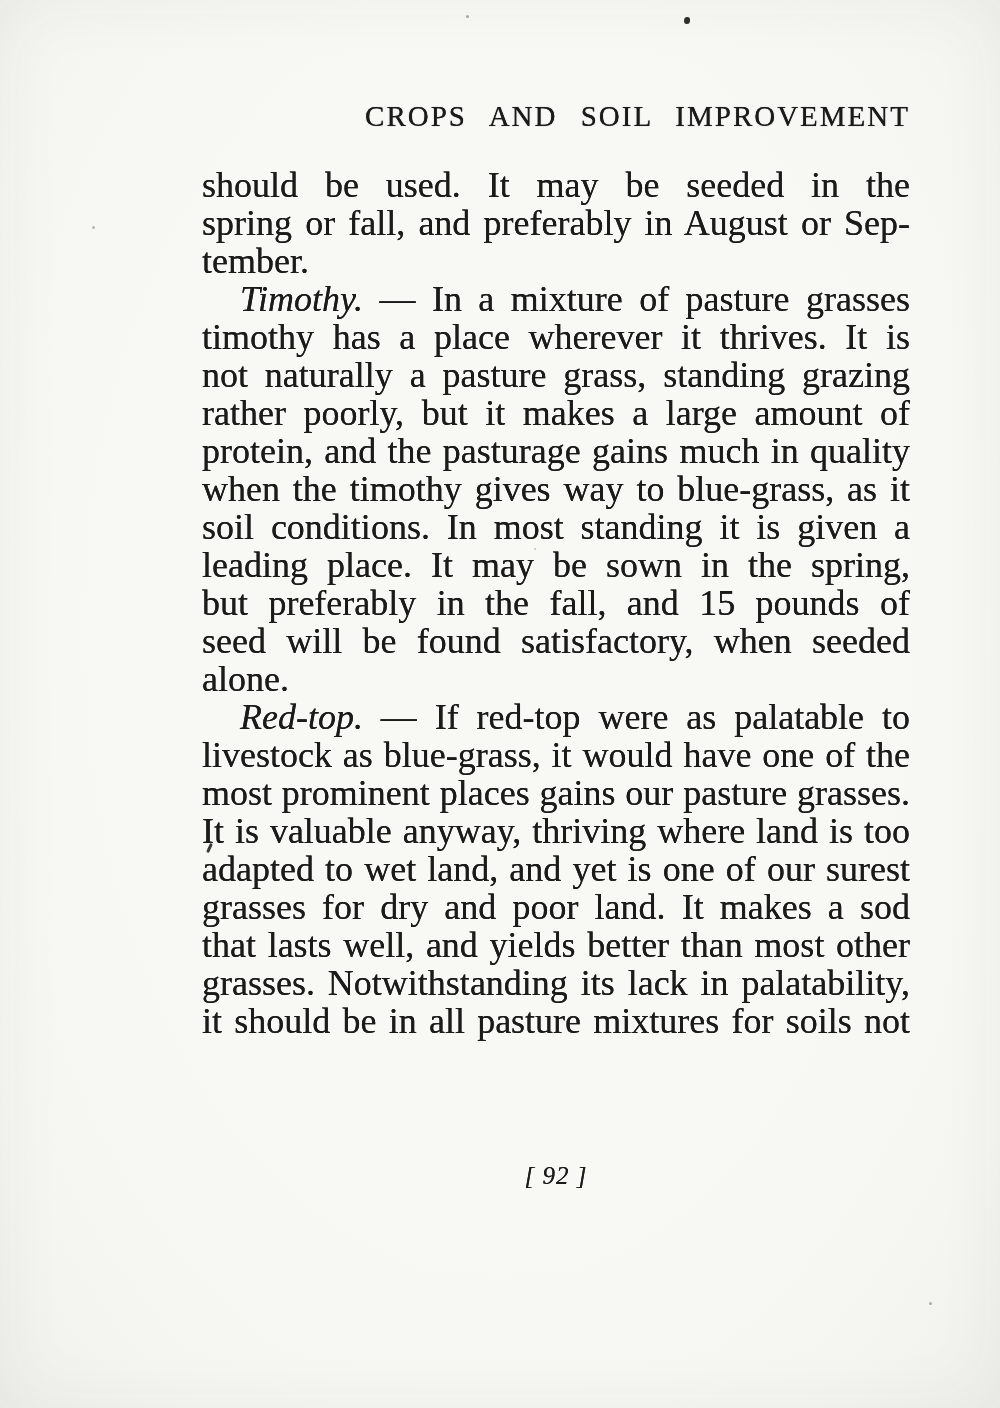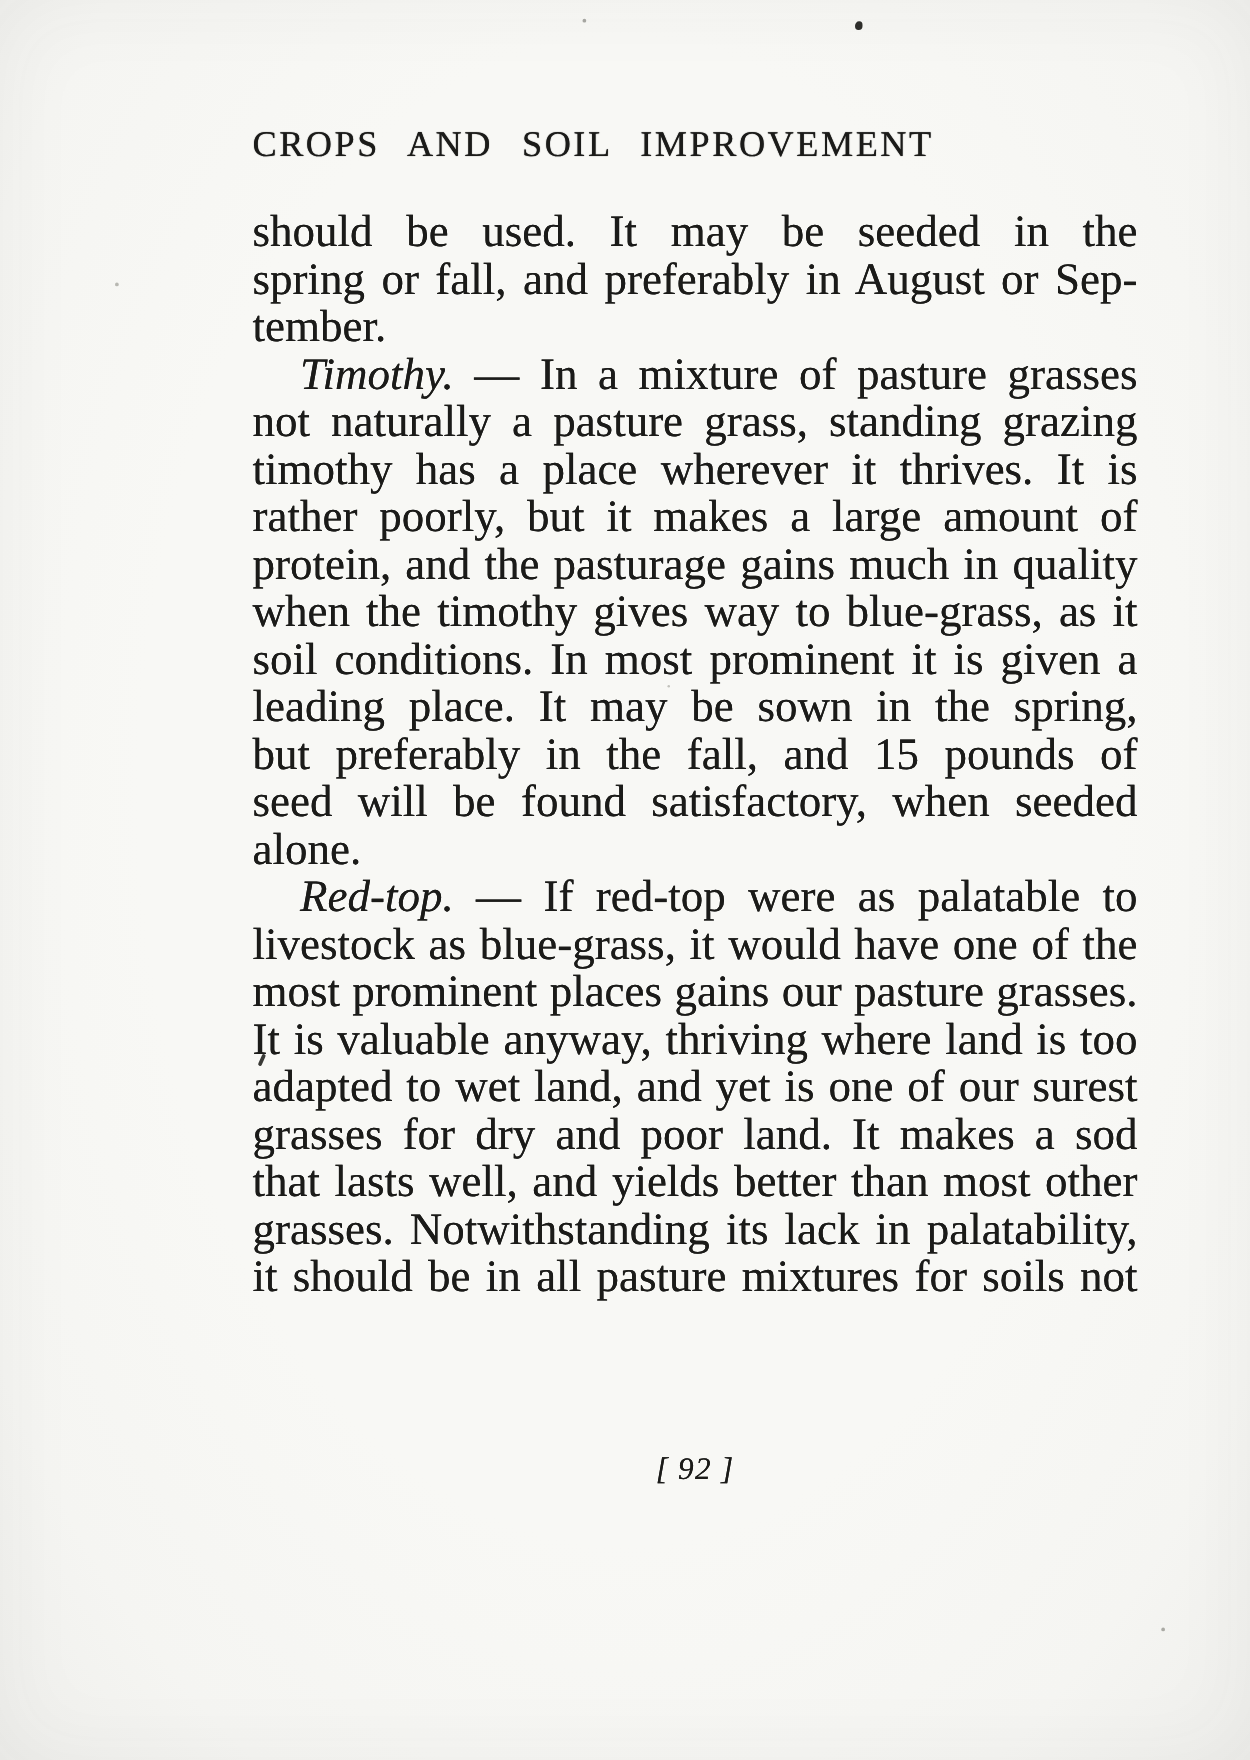--- a/index.html
+++ b/index.html
@@ -9,21 +9,21 @@
     margin:0 auto;
     background:radial-gradient(ellipse at 50% 45%, #f8f8f5 55%, #f5f5f2 82%, #efefec 100%);
     box-shadow:inset 0 0 70px rgba(60,60,50,0.05);
     font-family:"Liberation Serif", serif;
     color:#1b1b19;
     overflow:hidden;
   }
   .header{
     position:absolute;top:100px;left:202px;width:708px;
     margin:0;
-    text-align:left;
+    text-align:right;
     font-size:29px;font-weight:400;
     letter-spacing:2px;word-spacing:14px;
     text-shadow:0 0 0.7px currentColor;
   }
   .textblock{
     position:absolute;top:166px;left:202px;width:708px;
     font-size:36px;
     text-shadow:0 0 0.5px currentColor;
   }
   .para{margin:0;}
@@ -54,26 +54,26 @@
   <h1 class="header">CROPS AND SOIL IMPROVEMENT</h1>
 
   <div class="textblock" id="textblock">
       <div class="para">
         <div class="line"><span>should be used.  It may be seeded in the</span></div>
         <div class="line"><span>spring or fall, and preferably in August or Sep-</span></div>
         <div class="line flush"><span>tember.</span></div>
       </div>
       <div class="para">
         <div class="line indent"><span class="it">Timothy.</span><span> — In a mixture of pasture grasses</span></div>
+        <div class="line"><span>timothy has a place wherever it thrives.  It is</span></div>
         <div class="line"><span>not naturally a pasture grass, standing grazing</span></div>
-        <div class="line"><span>timothy has a place wherever it thrives.  It is</span></div>
         <div class="line"><span>rather poorly, but it makes a large amount of</span></div>
         <div class="line"><span>protein, and the pasturage gains much in quality</span></div>
         <div class="line"><span>when the timothy gives way to blue-grass, as it</span></div>
-        <div class="line"><span>soil conditions.  In most prominent it is given a</span></div>
+        <div class="line"><span>soil conditions.  In most standing it is given a</span></div>
         <div class="line"><span>leading place.  It may be sown in the spring,</span></div>
         <div class="line"><span>but preferably in the fall, and 15 pounds of</span></div>
         <div class="line"><span>seed will be found satisfactory, when seeded</span></div>
         <div class="line flush"><span>alone.</span></div>
       </div>
       <div class="para">
         <div class="line indent"><span class="it">Red-top.</span><span> — If red-top were as palatable to</span></div>
         <div class="line"><span>livestock as blue-grass, it would have one of the</span></div>
         <div class="line"><span>most prominent places gains our pasture grasses.</span></div>
         <div class="line"><span>It is valuable anyway, thriving where land is too</span></div>

